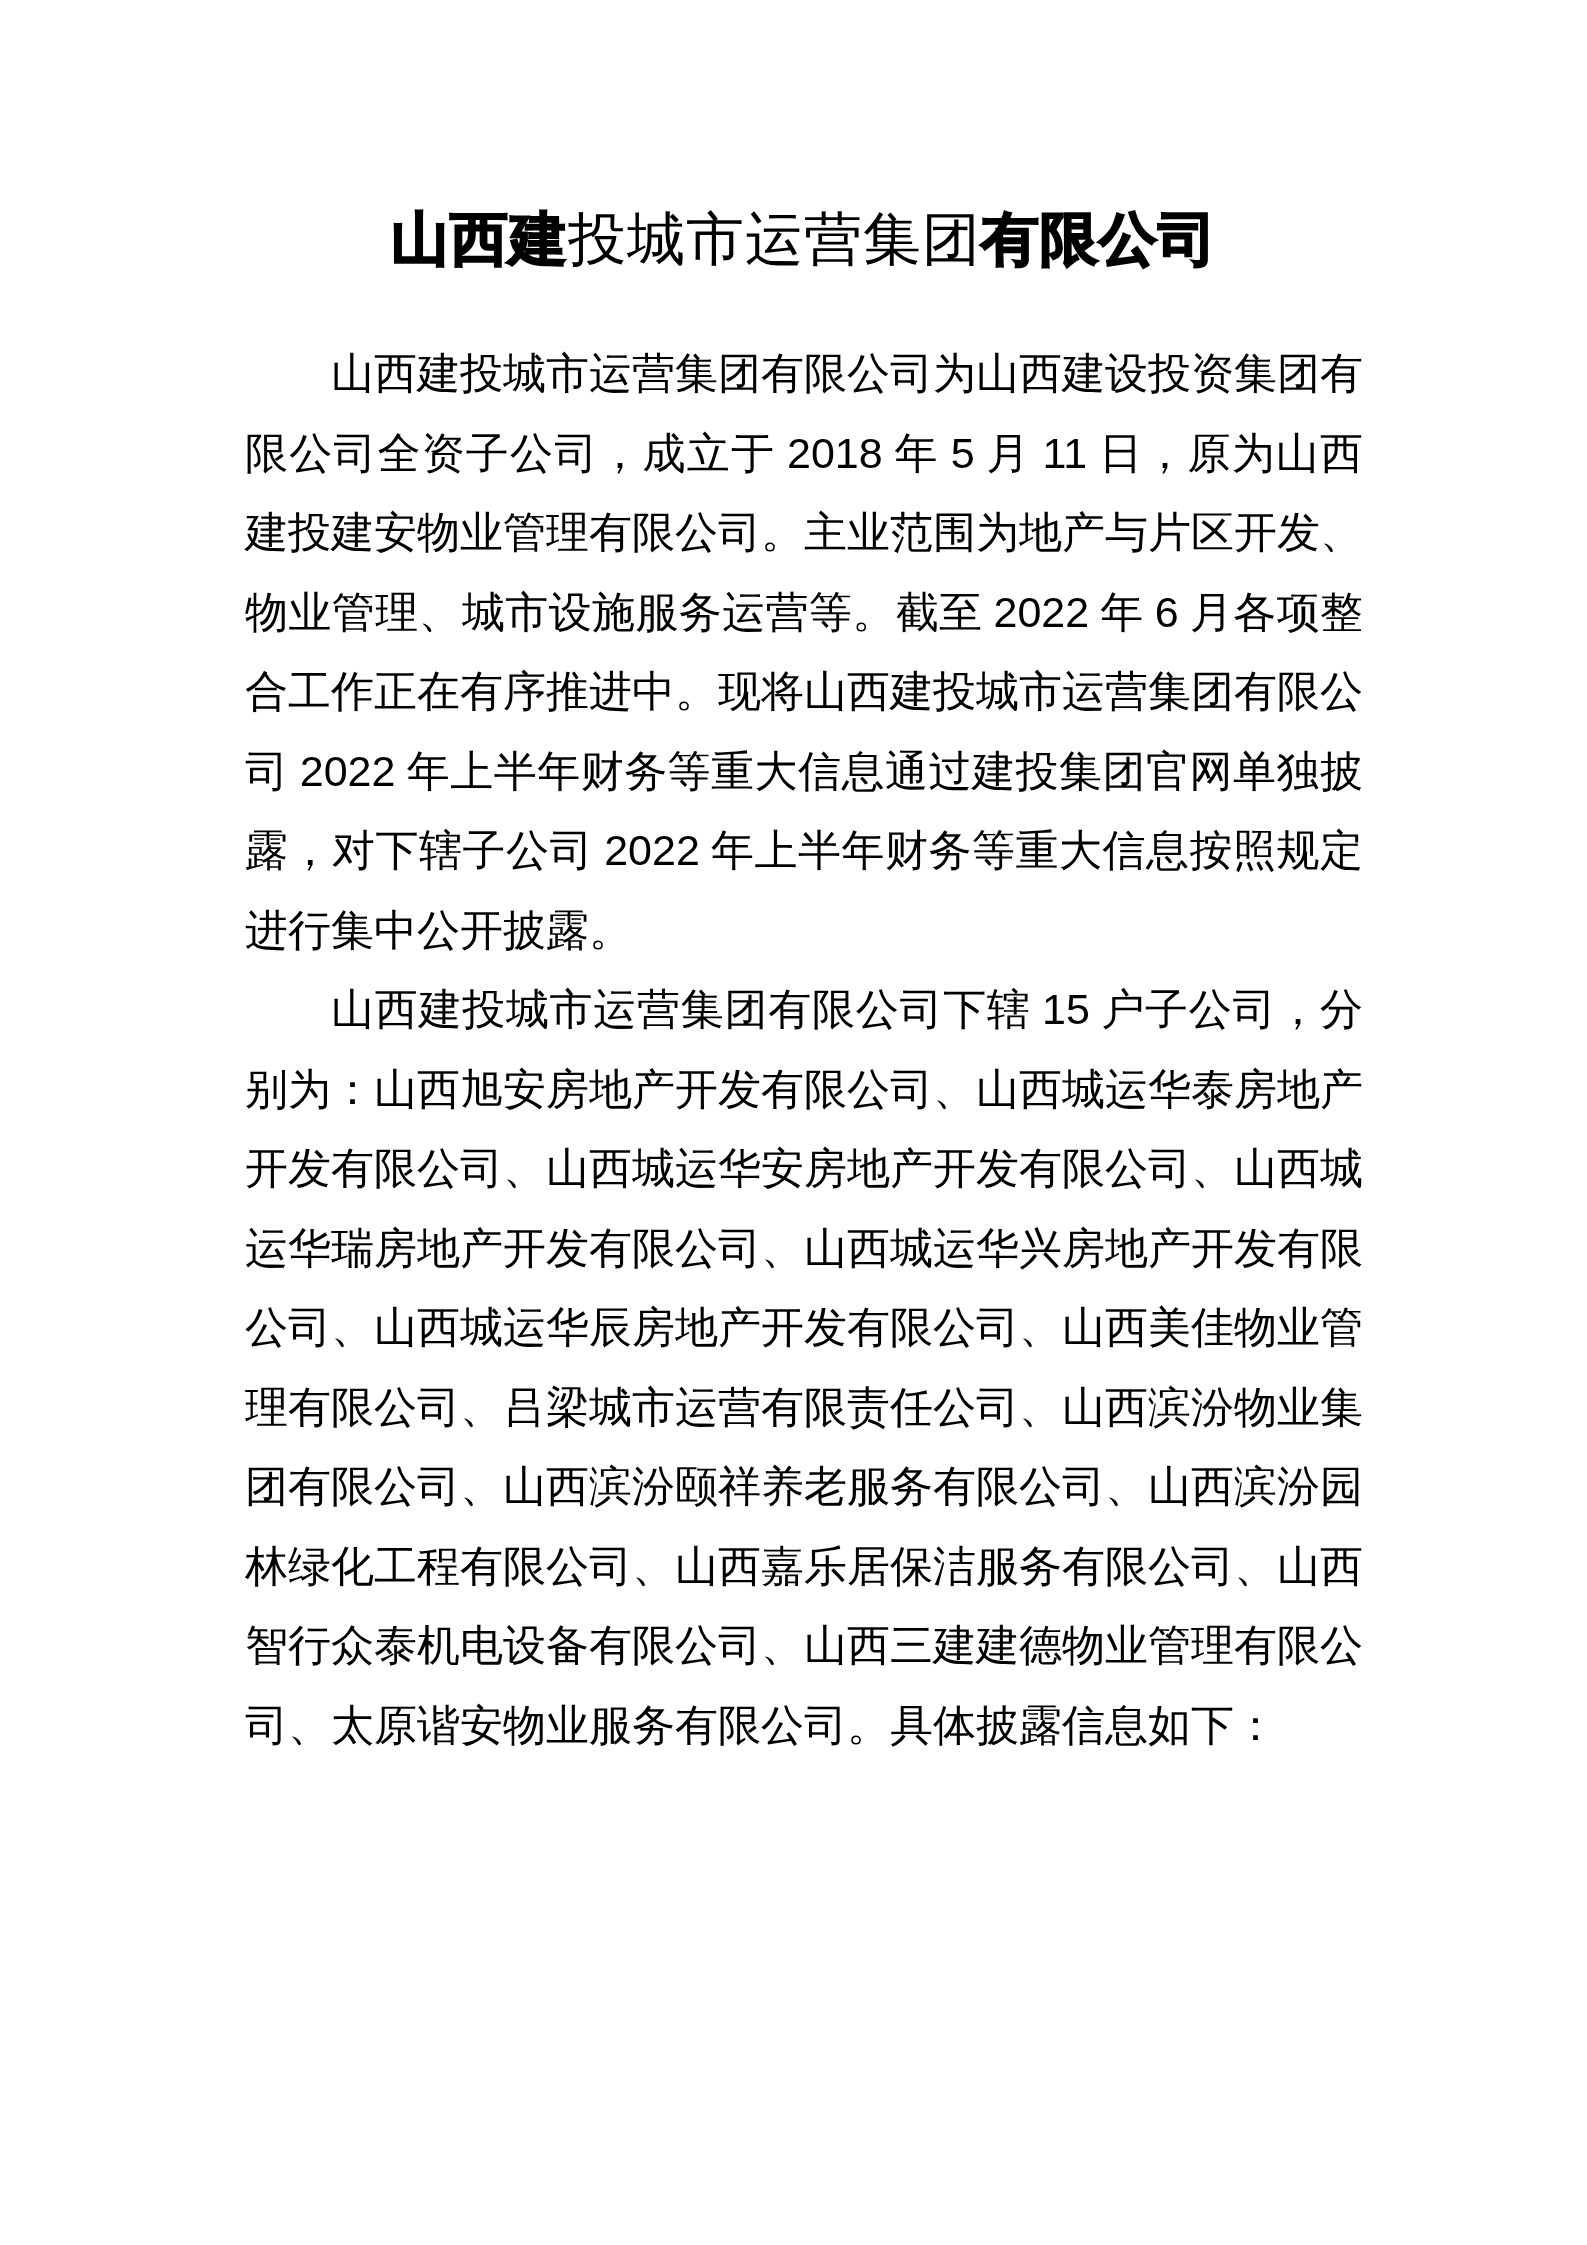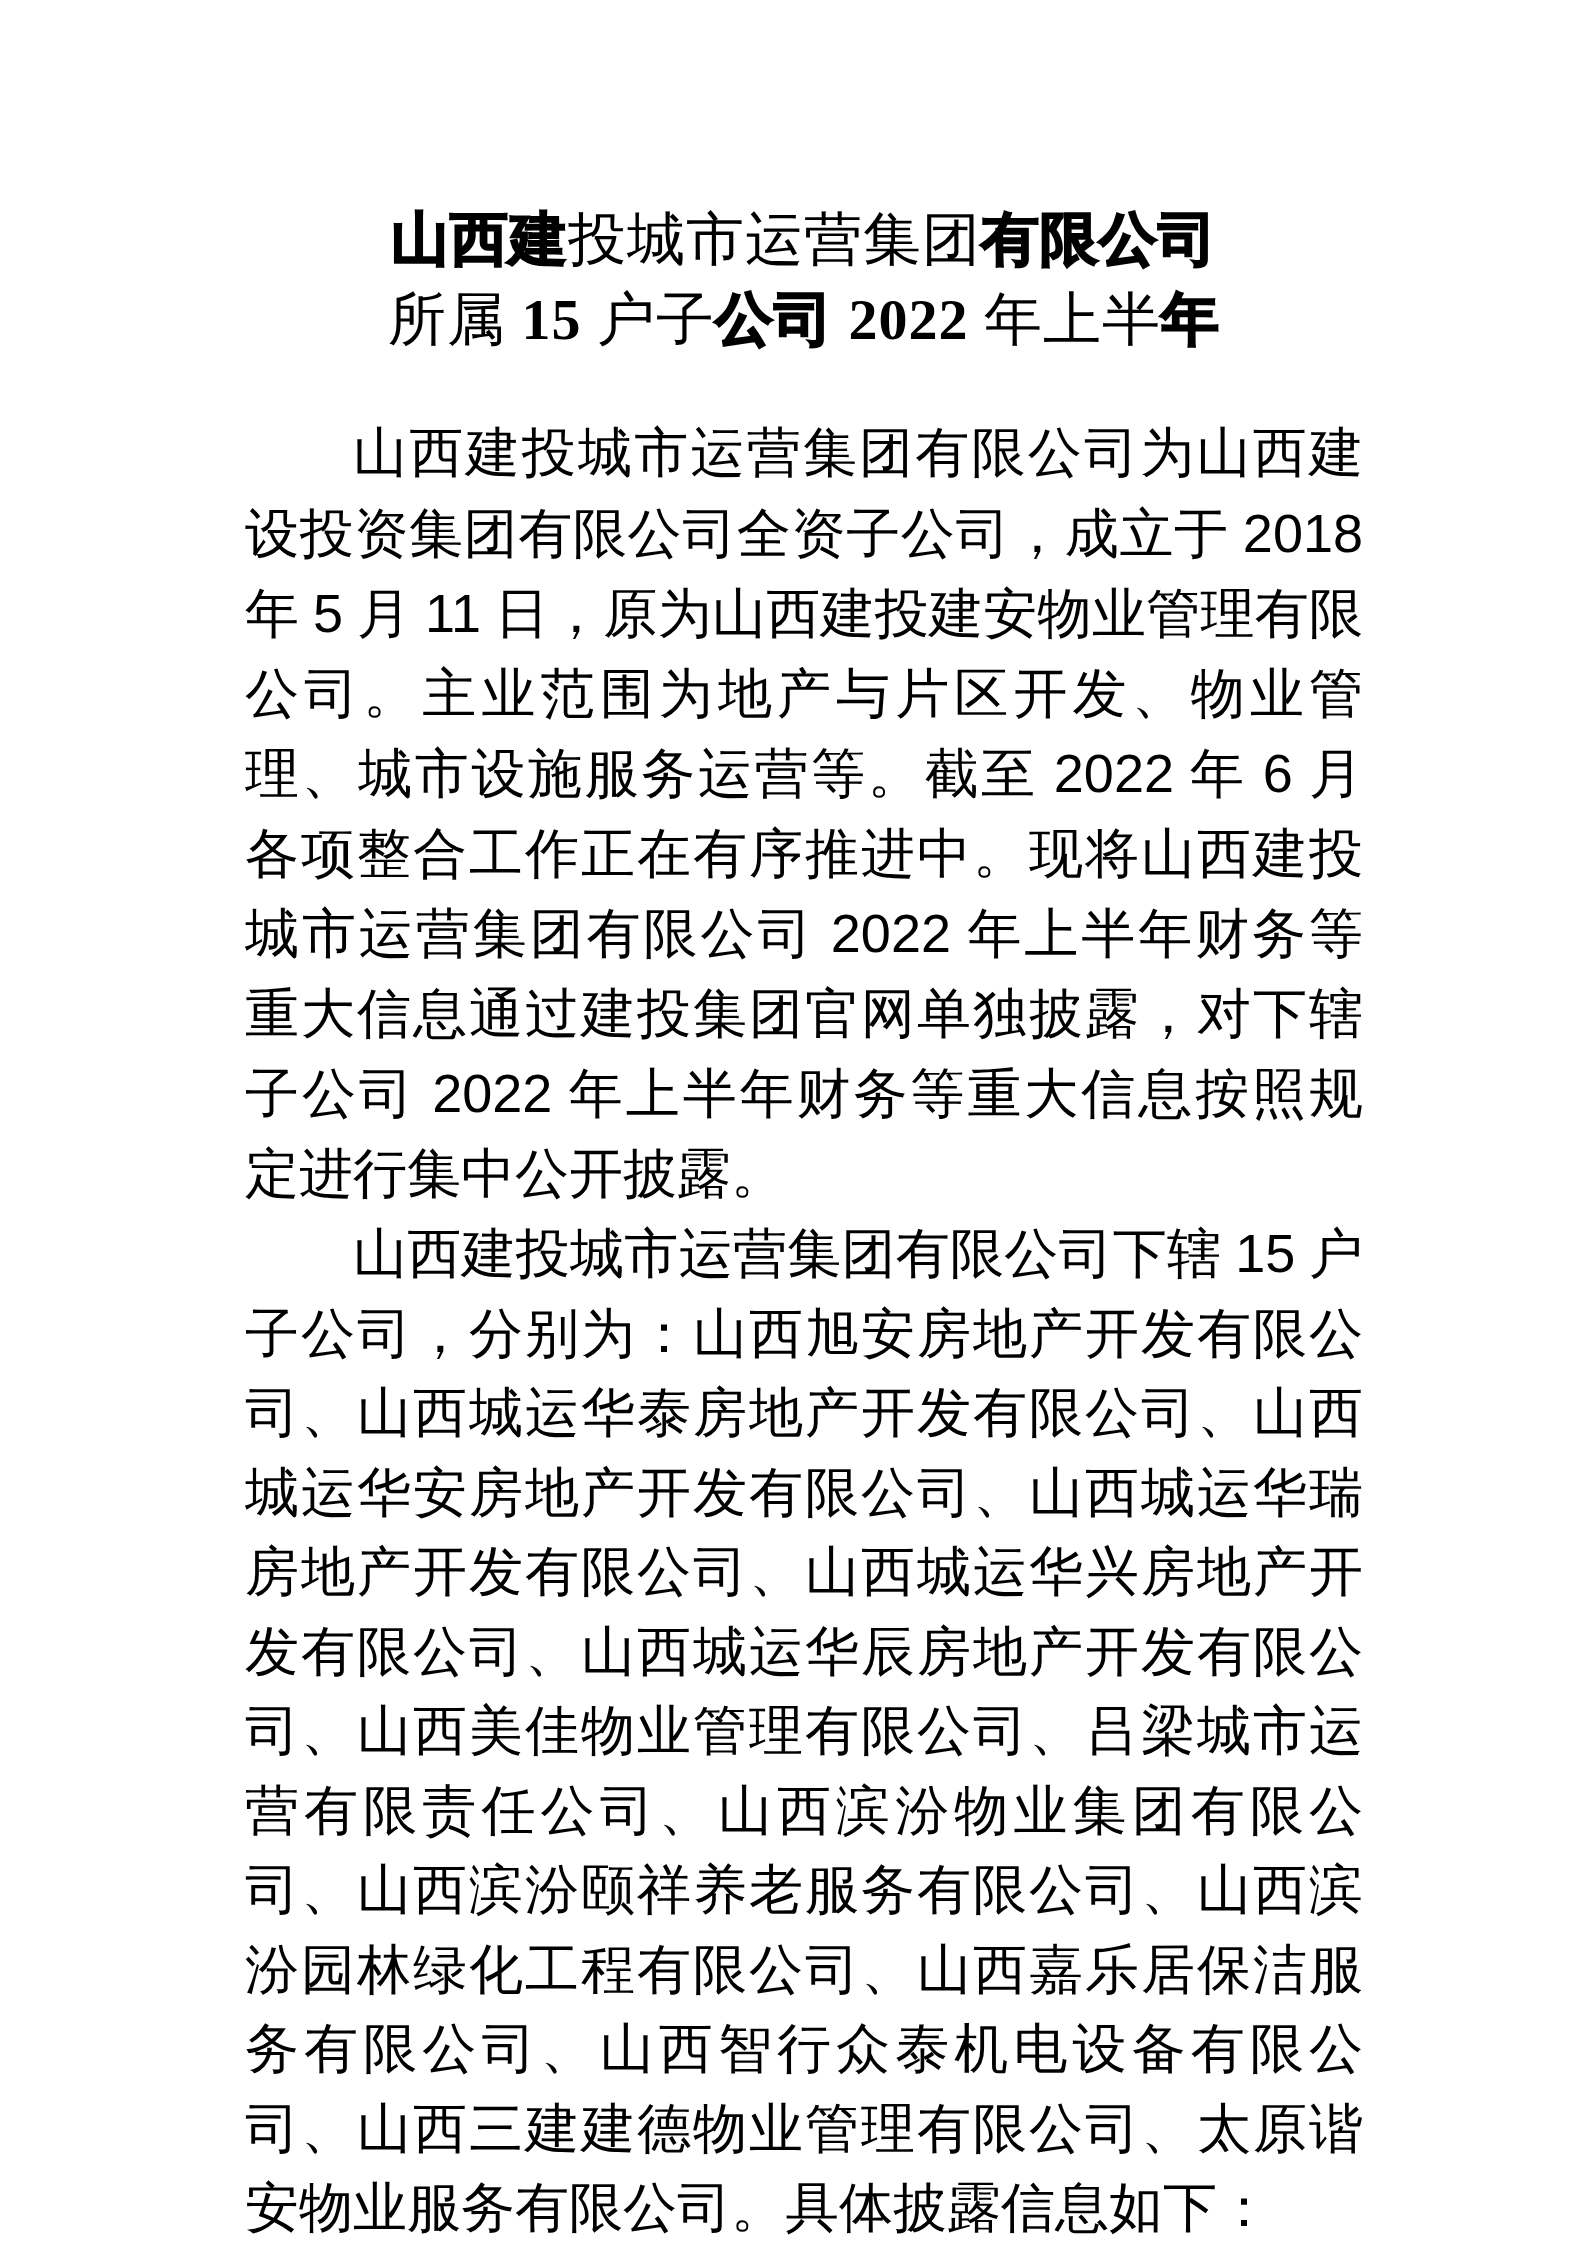--- a/index.html
+++ b/index.html
@@ -27,21 +27,21 @@
     text-align: center;
     font-size: 58px;
     line-height: 80px;
     letter-spacing: 1px;
     white-space: nowrap;
   }
   .title-line { display: block; }
   
   .body-block {
     margin-top: 54px;
-    font-size: 54px;
+    font-size: 43px;
     line-height: 79.5px;
   }
   .para {
     margin: 0;
     text-align: justify;
     text-indent: 2em;
     word-break: break-all;
   }
   
   .seg.regular { font-weight: 400; }
@@ -57,20 +57,19 @@
     font-family: "Liberation Sans", "DejaVu Sans", sans-serif;
     font-weight: 400;
   }
 </style>
 </head>
 <body>
 
 <div class="page">
   <div class="content-column title-block" id="title-block">
       <div class="title-line"><span class="seg heavy">山西建</span><span class="seg regular">投城市运营集团</span><span class="seg heavy">有限公司</span></div>
-      <div class="title-line"><span class="seg regular">所属 </span><span class="seg num-bold">15</span><span class="seg regular"> 户子</span><span class="seg heavy">公司</span><span class="seg regular"> </span><span class="seg num-bold">2022</span><span class="seg regular"> 年上半</span><span class="seg heavy">年</span></div>
     </div>
 
   <div class="content-column body-block" id="body-block">
       <p class="para"><span class="seg regular">山西建投城市运营集团有限公司为山西建设投资集团有限公司全资子公司，成立于 </span><span class="seg num">2018</span><span class="seg regular"> 年 </span><span class="seg num">5</span><span class="seg regular"> 月 </span><span class="seg num">11</span><span class="seg regular"> 日，原为山西建投建安物业管理有限公司。主业范围为地产与片区开发、物业管理、城市设施服务运营等。截至 </span><span class="seg num">2022</span><span class="seg regular"> 年 </span><span class="seg num">6</span><span class="seg regular"> 月各项整合工作正在有序推进中。现将山西建投城市运营集团有限公司 </span><span class="seg num">2022</span><span class="seg regular"> 年上半年财务等重大信息通过建投集团官网单独披露，对下辖子公司 </span><span class="seg num">2022</span><span class="seg regular"> 年上半年财务等重大信息按照规定进行集中公开披露。</span></p>
       <p class="para"><span class="seg regular">山西建投城市运营集团有限公司下辖 </span><span class="seg num">15</span><span class="seg regular"> 户子公司，分别为：山西旭安房地产开发有限公司、山西城运华泰房地产开发有限公司、山西城运华安房地产开发有限公司、山西城运华瑞房地产开发有限公司、山西城运华兴房地产开发有限公司、山西城运华辰房地产开发有限公司、山西美佳物业管理有限公司、吕梁城市运营有限责任公司、山西滨汾物业集团有限公司、山西滨汾颐祥养老服务有限公司、山西滨汾园林绿化工程有限公司、山西嘉乐居保洁服务有限公司、山西智行众泰机电设备有限公司、山西三建建德物业管理有限公司、太原谐安物业服务有限公司。具体披露信息如下：</span></p>
     </div>
 </div>
 
 </body></html>

